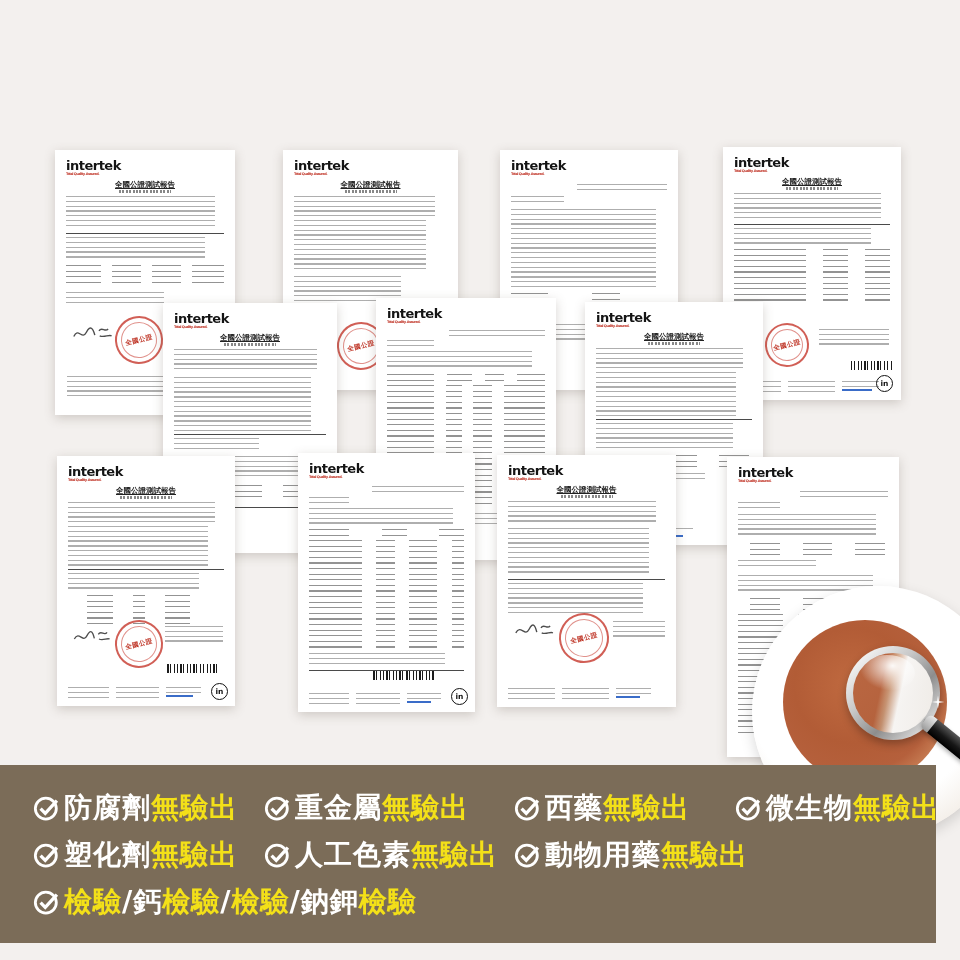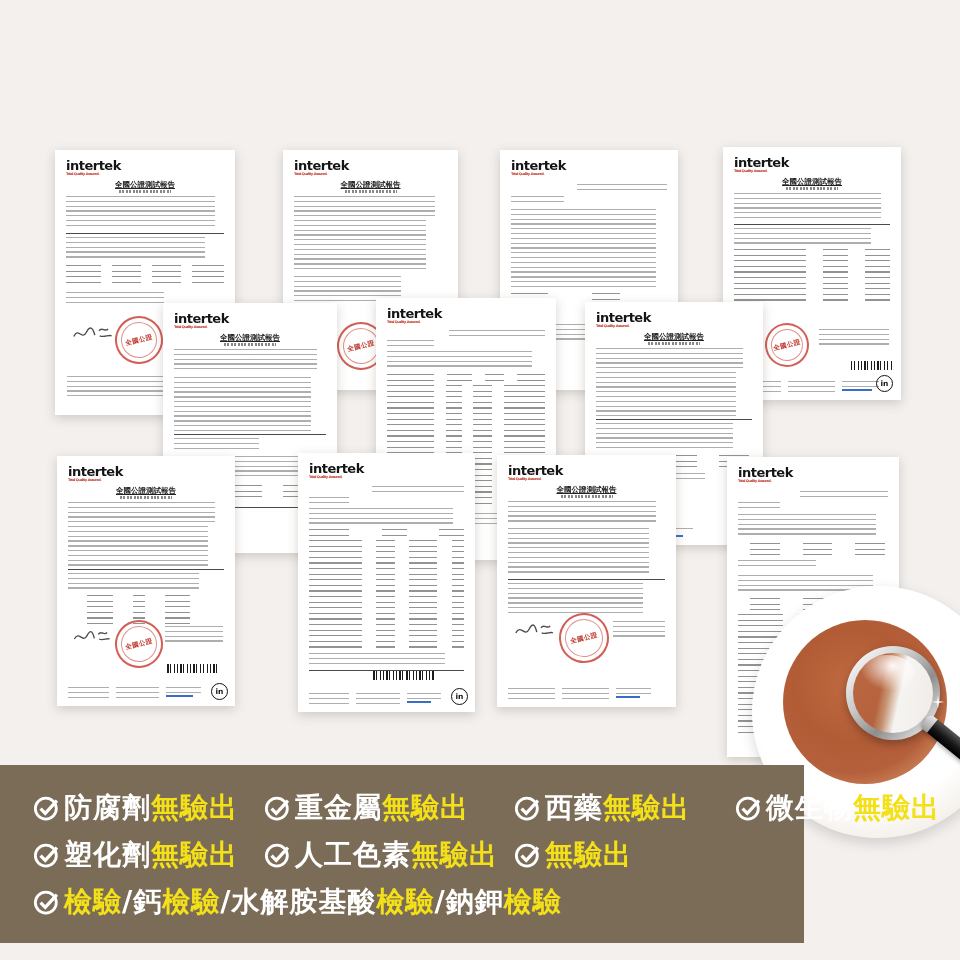--- a/index.html
+++ b/index.html
@@ -51,21 +51,21 @@
   .mag-handle{position:absolute;left:924px;top:714px;width:64px;height:17px;border-radius:9px;
      transform:rotate(39deg);transform-origin:4px 8px;
      background:linear-gradient(180deg,#565656,#171717 55%,#000);box-shadow:0 2px 4px rgba(0,0,0,.3);}
   .mag-handle::before{content:"";position:absolute;left:0;top:0;width:10px;height:17px;border-radius:6px 0 0 6px;
      background:linear-gradient(180deg,#e8e8e8,#9a9a9a);}
   .spark{position:absolute;left:930px;top:694px;width:16px;height:16px;z-index:46;}
   .spark::before,.spark::after{content:"";position:absolute;left:7px;top:0;width:2px;height:16px;border-radius:1px;
      background:radial-gradient(circle,#fff 0%,rgba(255,255,255,0) 80%);}
   .spark::after{transform:rotate(90deg);}
   
-  .banner{position:absolute;left:0;top:765px;width:804px;height:178px;z-index:50;}
+  .banner{position:absolute;left:0;top:765px;width:936px;height:178px;z-index:50;}
   .claim{position:absolute;display:flex;align-items:center;font-weight:bold;font-size:28px;letter-spacing:1px;line-height:34px;white-space:nowrap;}
   .claim svg{margin-right:3px;flex:0 0 auto;}
   .w{color:#ffffff;}
   .y{color:#f3e018;}
   .z1{z-index:11}.z2{z-index:12}.z3{z-index:13}.z4{z-index:14}
   .z5{z-index:21}.z6{z-index:22}.z7{z-index:23}
   .z8{z-index:31}.z9{z-index:32}.z10{z-index:33}.z11{z-index:34}
   .zplate{z-index:40}.zmag{z-index:44}.zhandle{z-index:55}
 </style>
 </head>
@@ -379,34 +379,34 @@
           <path d="M6.5 12.5 L10.5 16.6 L20.5 5.6" stroke="#fff" stroke-width="2.8" fill="none"></path>
         </svg>
       <span class="w">人工色素</span>
         <span class="y">無驗出</span>
     </div>
     <div class="claim" style="left:514px;top:73px">
       <svg width="28" height="28" viewBox="0 0 24 24">
           <circle cx="11" cy="12.5" r="9" stroke="#fff" stroke-width="2.4" fill="none"></circle>
           <path d="M6.5 12.5 L10.5 16.6 L20.5 5.6" stroke="#fff" stroke-width="2.8" fill="none"></path>
         </svg>
+      <span class="w">動物用藥</span>
         <span class="y">無驗出</span>
     </div>
 
     <div class="claim" style="left:33px;top:120px">
       <svg width="28" height="28" viewBox="0 0 24 24">
           <circle cx="11" cy="12.5" r="9" stroke="#fff" stroke-width="2.4" fill="none"></circle>
           <path d="M6.5 12.5 L10.5 16.6 L20.5 5.6" stroke="#fff" stroke-width="2.8" fill="none"></path>
         </svg>
         <span class="y">檢驗</span>
         <span class="w">/</span>
         <span class="w">鈣</span>
         <span class="y">檢驗</span>
         <span class="w">/</span>
-        <span class="w">水解胺基酸</span>
         <span class="y">檢驗</span>
         <span class="w">/</span>
         <span class="w">鈉鉀</span>
         <span class="y">檢驗</span>
     </div>
   </div>
 
   <div class="mag-handle zhandle"></div>
 
 </div>

